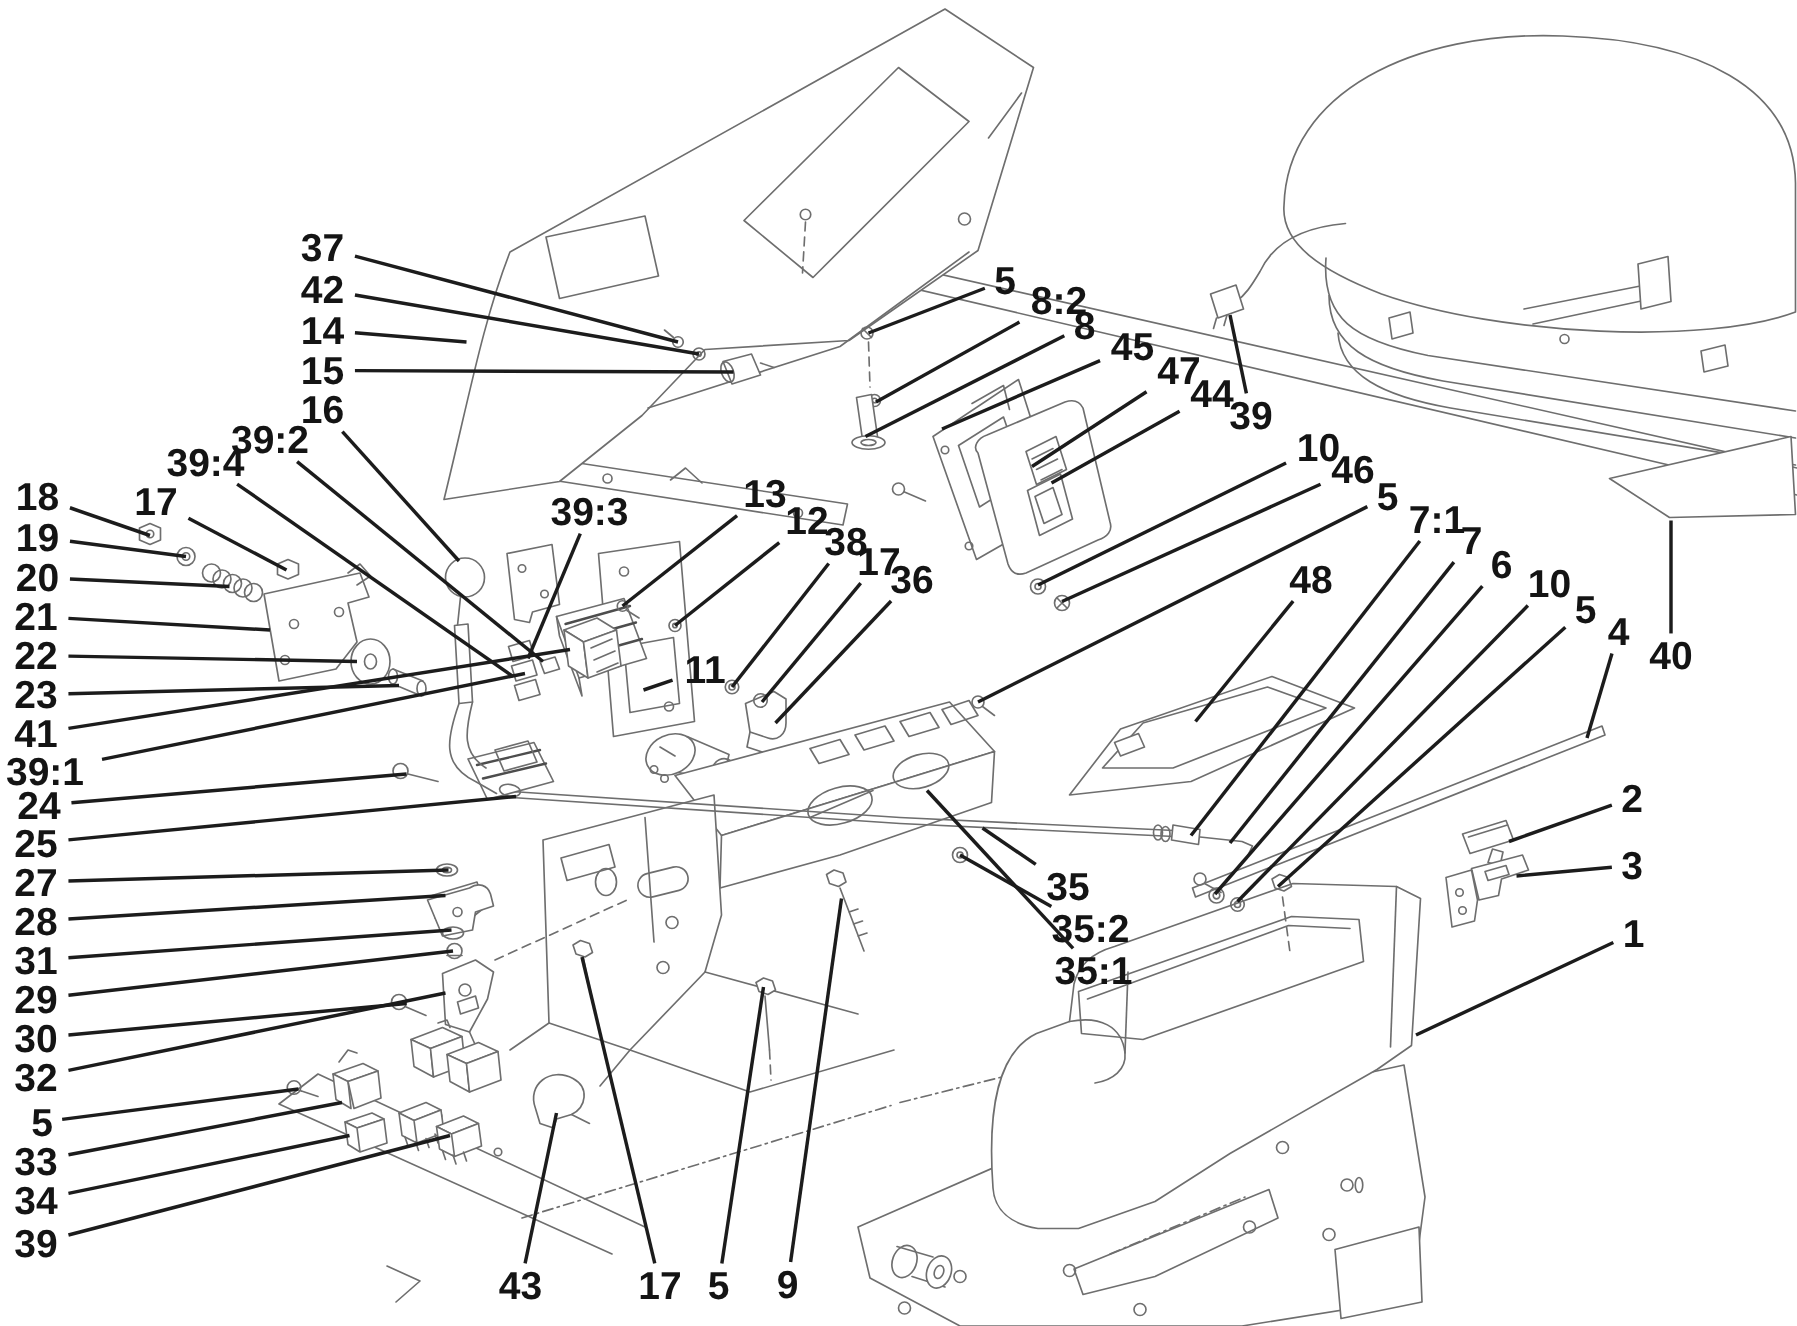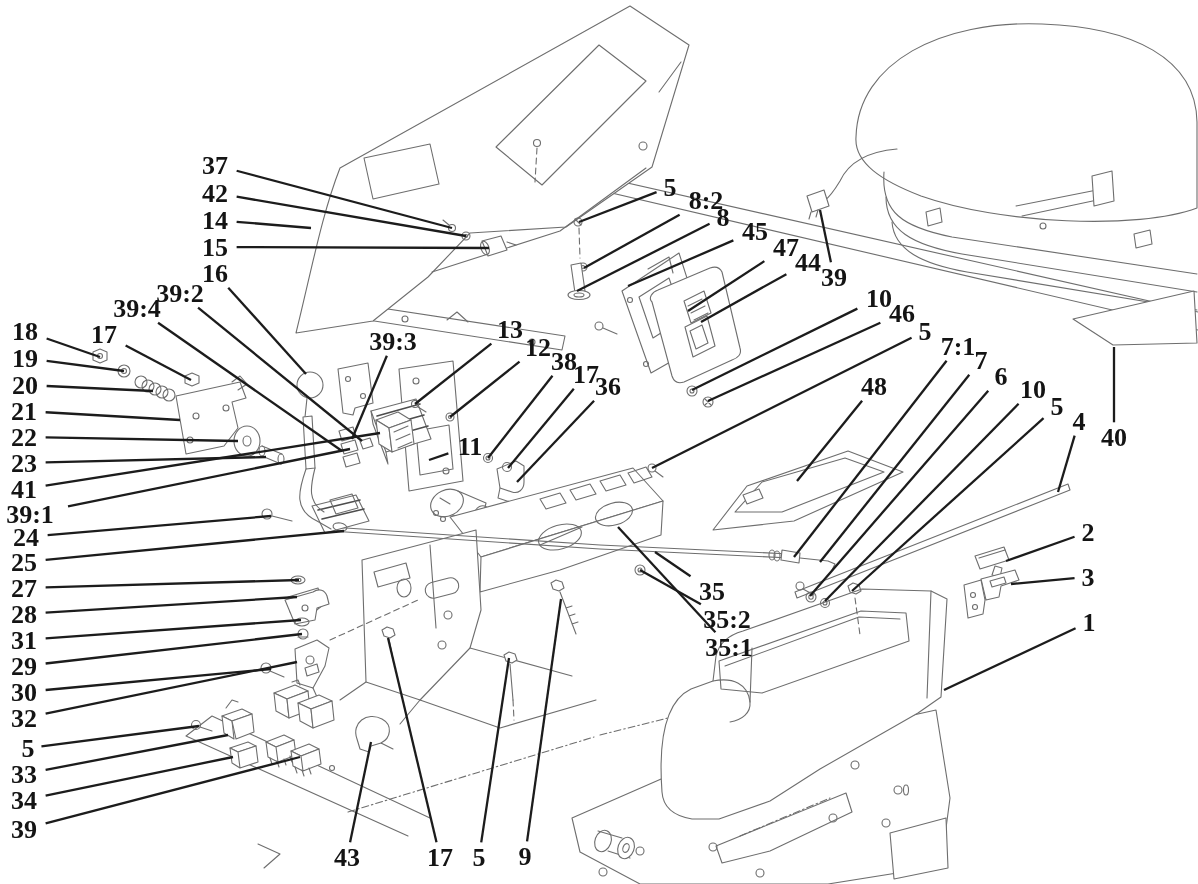--- a/index.html
+++ b/index.html
@@ -1,17 +1,17 @@
 <!DOCTYPE html>
 <html><head>
 <meta charset="utf-8">
 <style>
   html,body{margin:0;padding:0;background:#ffffff;}
   #stage{position:relative;width:1198px;height:884px;background:#ffffff;overflow:hidden;
-         font-family:Liberation Serif, serif;}
+         font-family:Liberation Sans, sans-serif;}
   svg{display:block;}
   .art{fill:none;stroke:#6e6e6e;stroke-width:1.1;stroke-linejoin:round;stroke-linecap:round;}
   .art .w{fill:#ffffff;}
   .art .dsh{stroke-dasharray:6 4;}
   .art .dshdot{stroke-dasharray:7 3 1.5 3;}
   .art .hv{stroke:#4d4d4d;stroke-width:1.6;}
   .callout-text{font-weight:bold;}
 </style>
 </head>
 <body>

